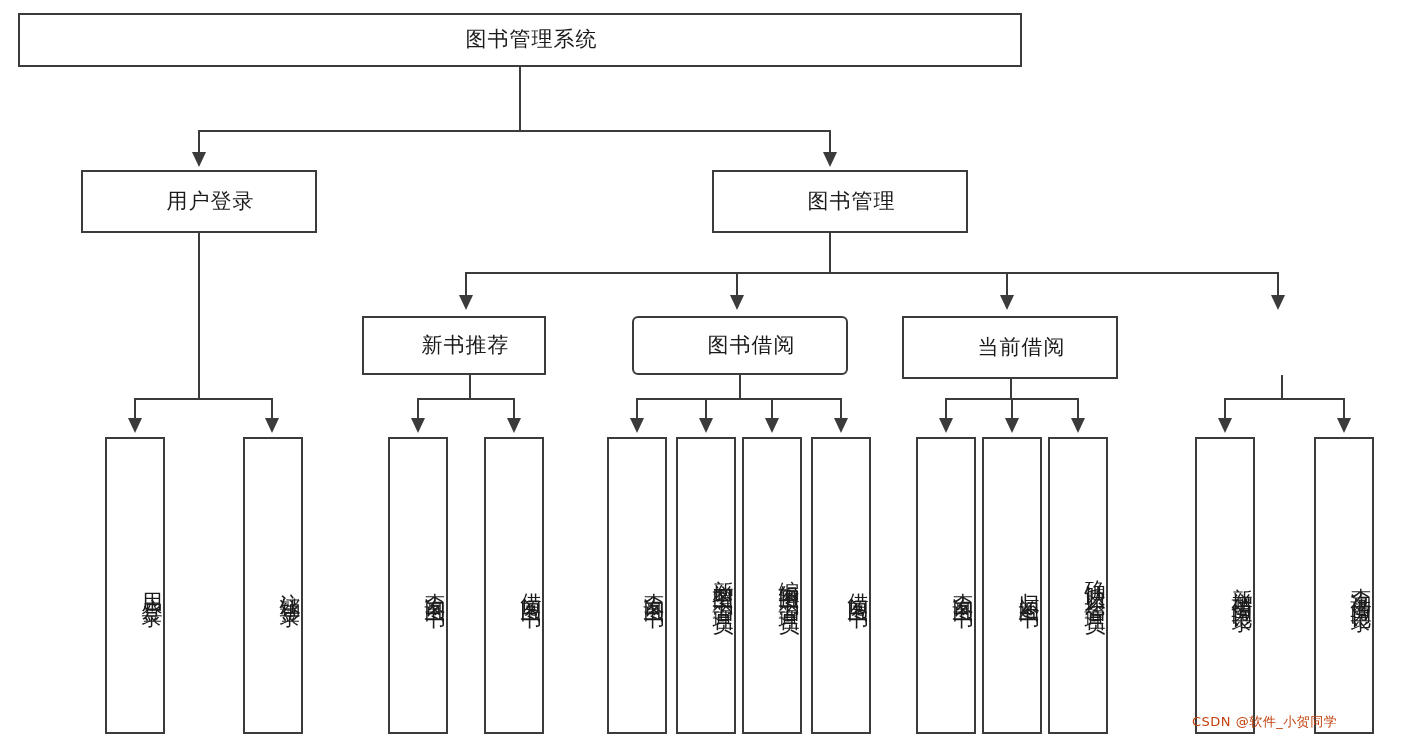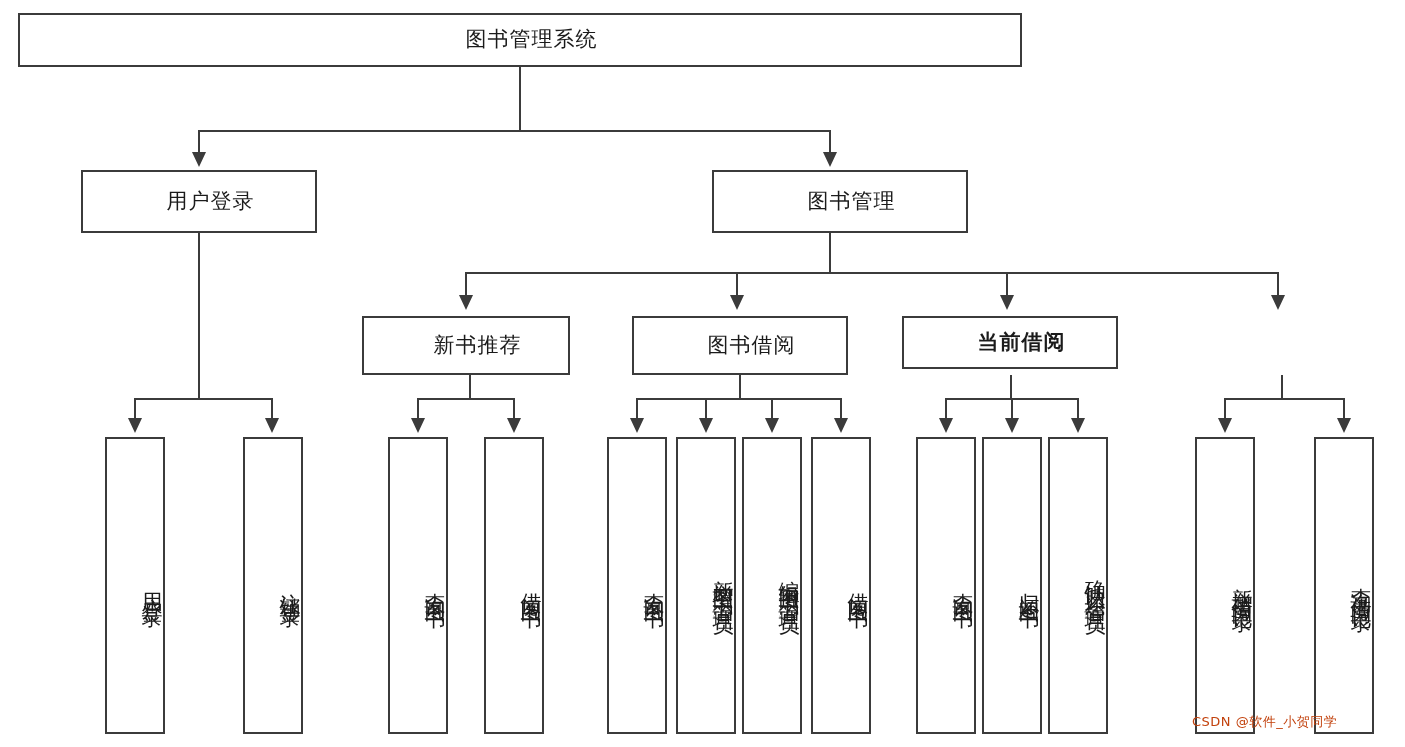--- a/index.html
+++ b/index.html
@@ -144,29 +144,29 @@
   </div>
 
   <div class="node horiz" style="left:81px; top:170px; width:236px; height:63px;">
     <span>用户登录</span>
   </div>
 
   <div class="node horiz" style="left:712px; top:170px; width:256px; height:63px;">
     <span>图书管理</span>
   </div>
 
-  <div class="node horiz" style="left:362px; top:316px; width:208px; height:59px;">
+  <div class="node horiz" style="left:362px; top:316px; width:184px; height:59px;">
     <span>新书推荐</span>
   </div>
 
-  <div class="node horiz" style="left:632px; top:316px; width:216px; height:59px;">
+  <div class="node horiz" style="left:632px; top:316px; width:216px; height:59px;border-radius:6px;">
     <span>图书借阅</span>
   </div>
 
-  <div class="node horiz" style="left:902px; top:316px; width:216px; height:53px;font-weight:bold;">
+  <div class="node horiz" style="left:902px; top:316px; width:216px; height:63px;">
     <span>当前借阅</span>
   </div>
 
 
   <div class="node vert" style="left:105px; top:437px; width:60px; height:297px;">
     <span class="vtext">用户登录</span>
   </div>
 
   <div class="node vert" style="left:243px; top:437px; width:60px; height:297px;">
     <span class="vtext">注销登录</span>

